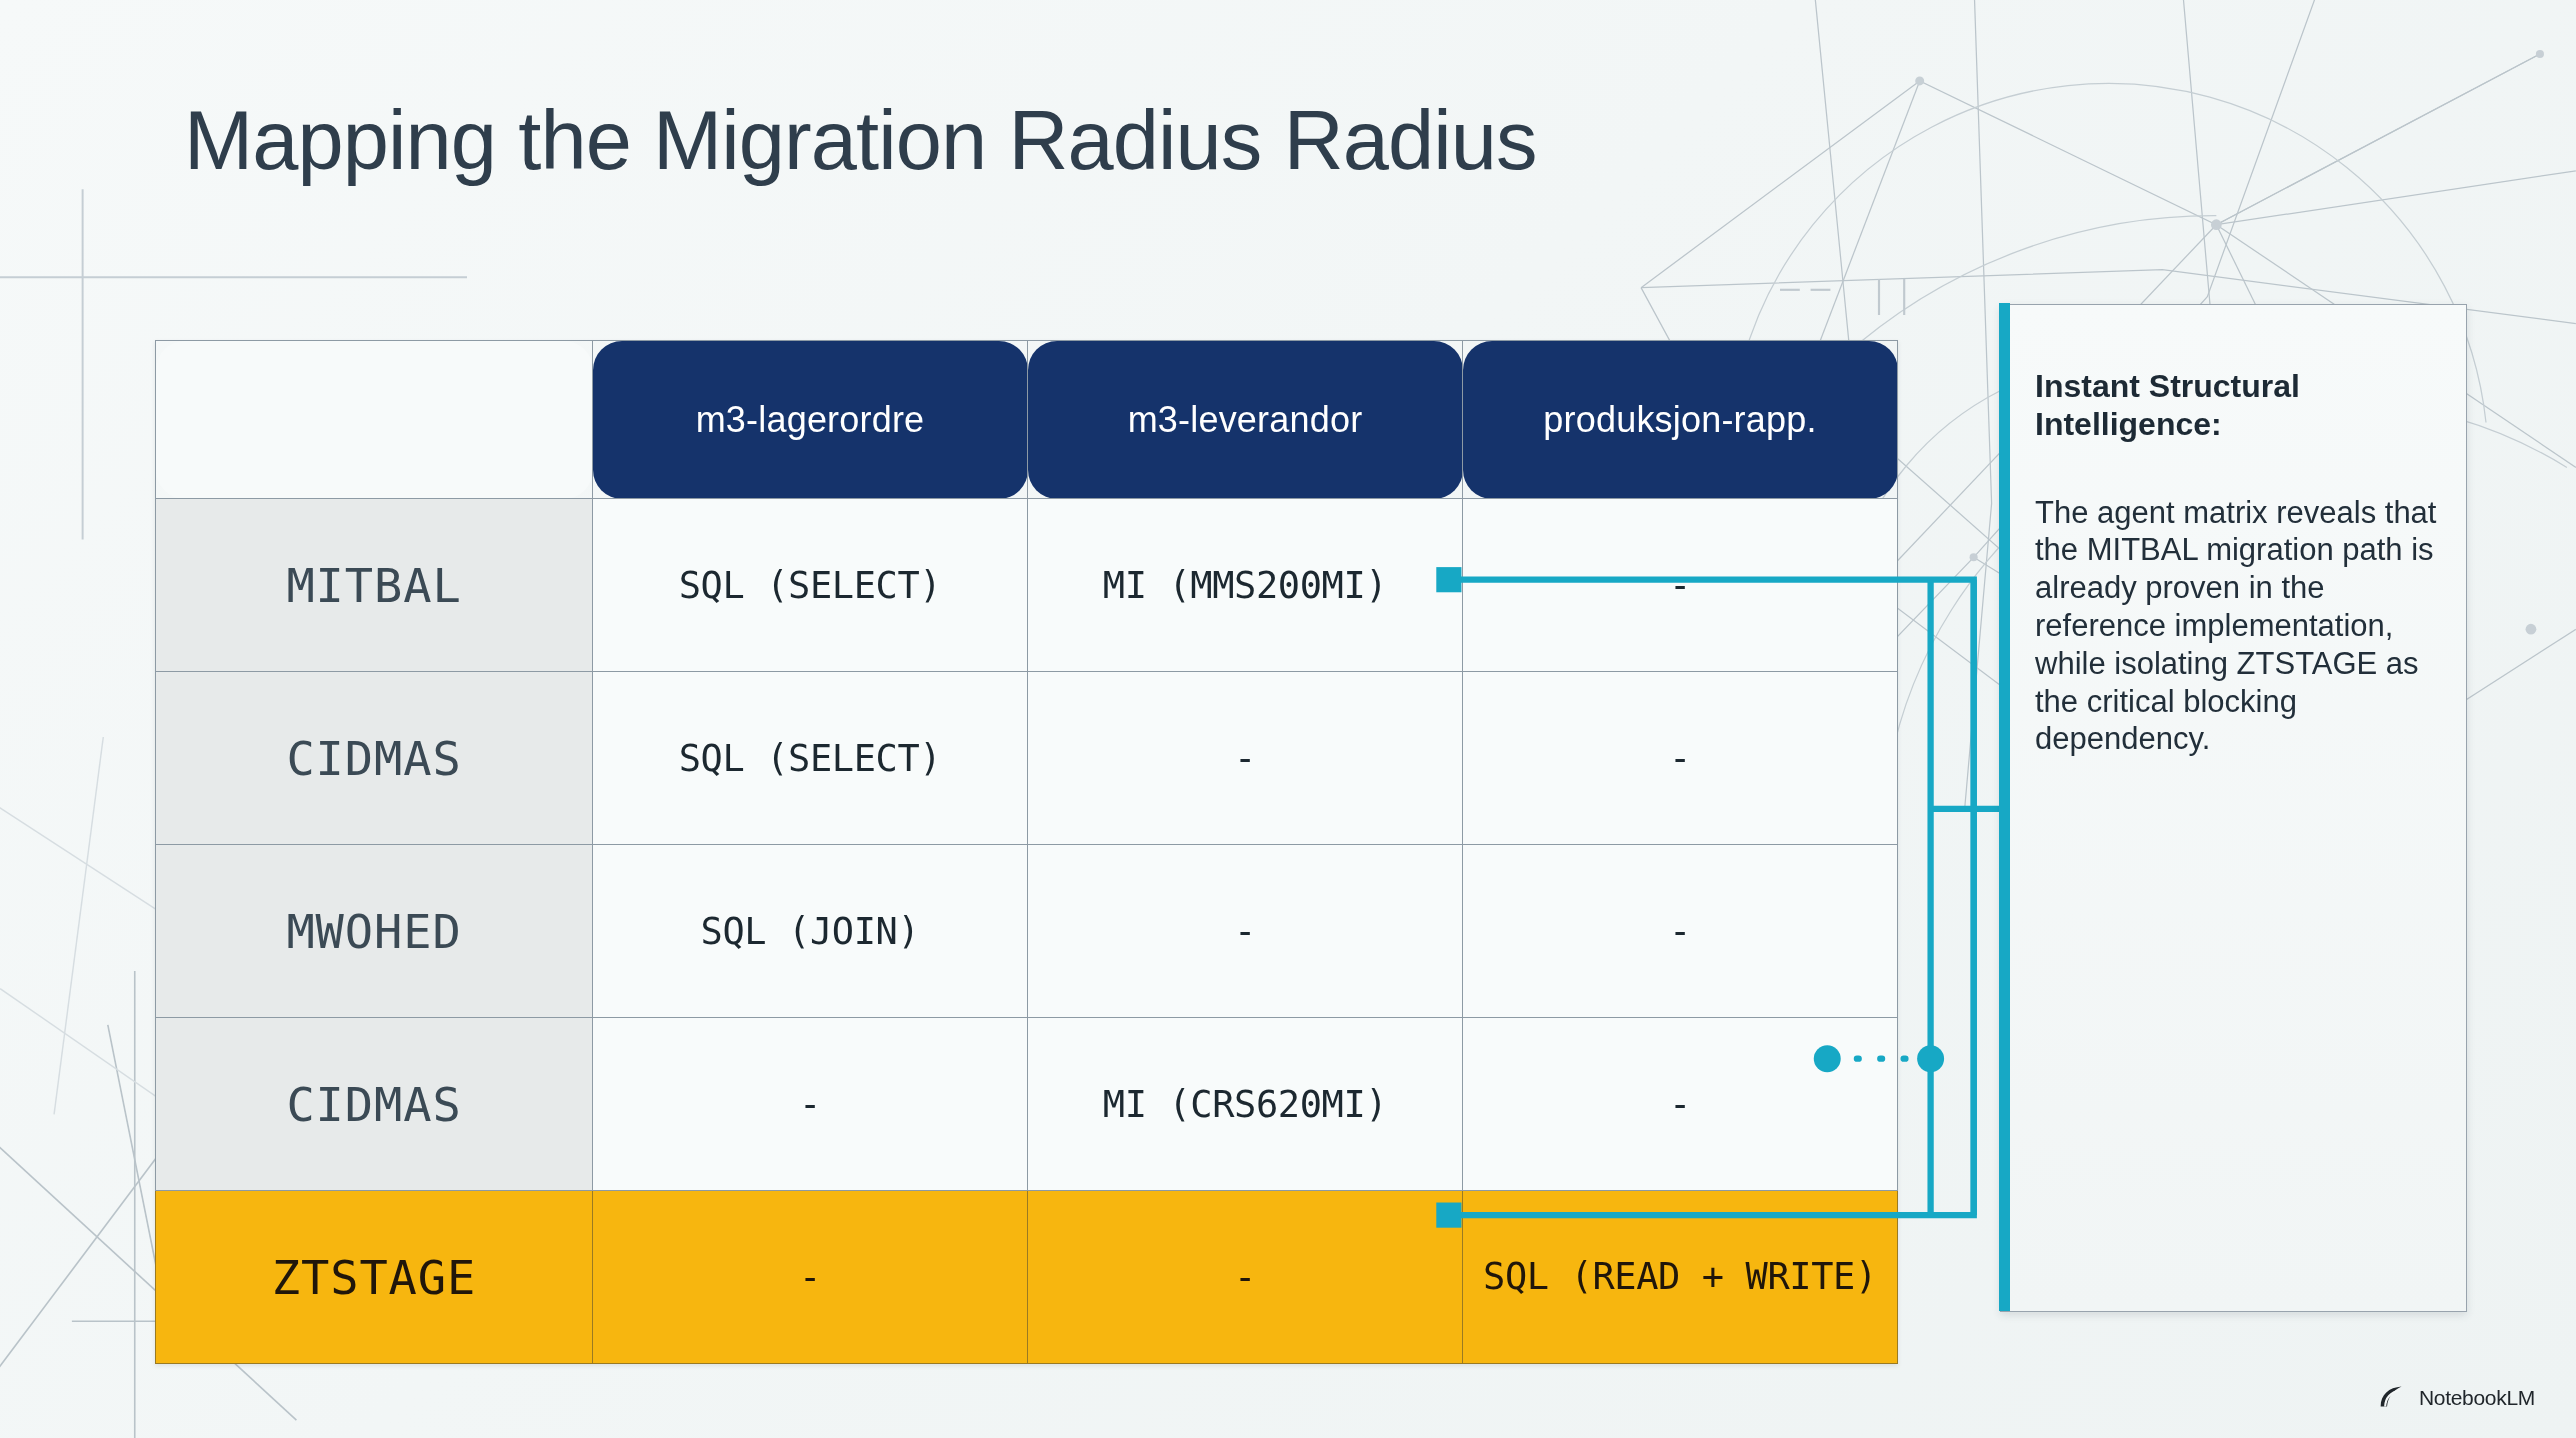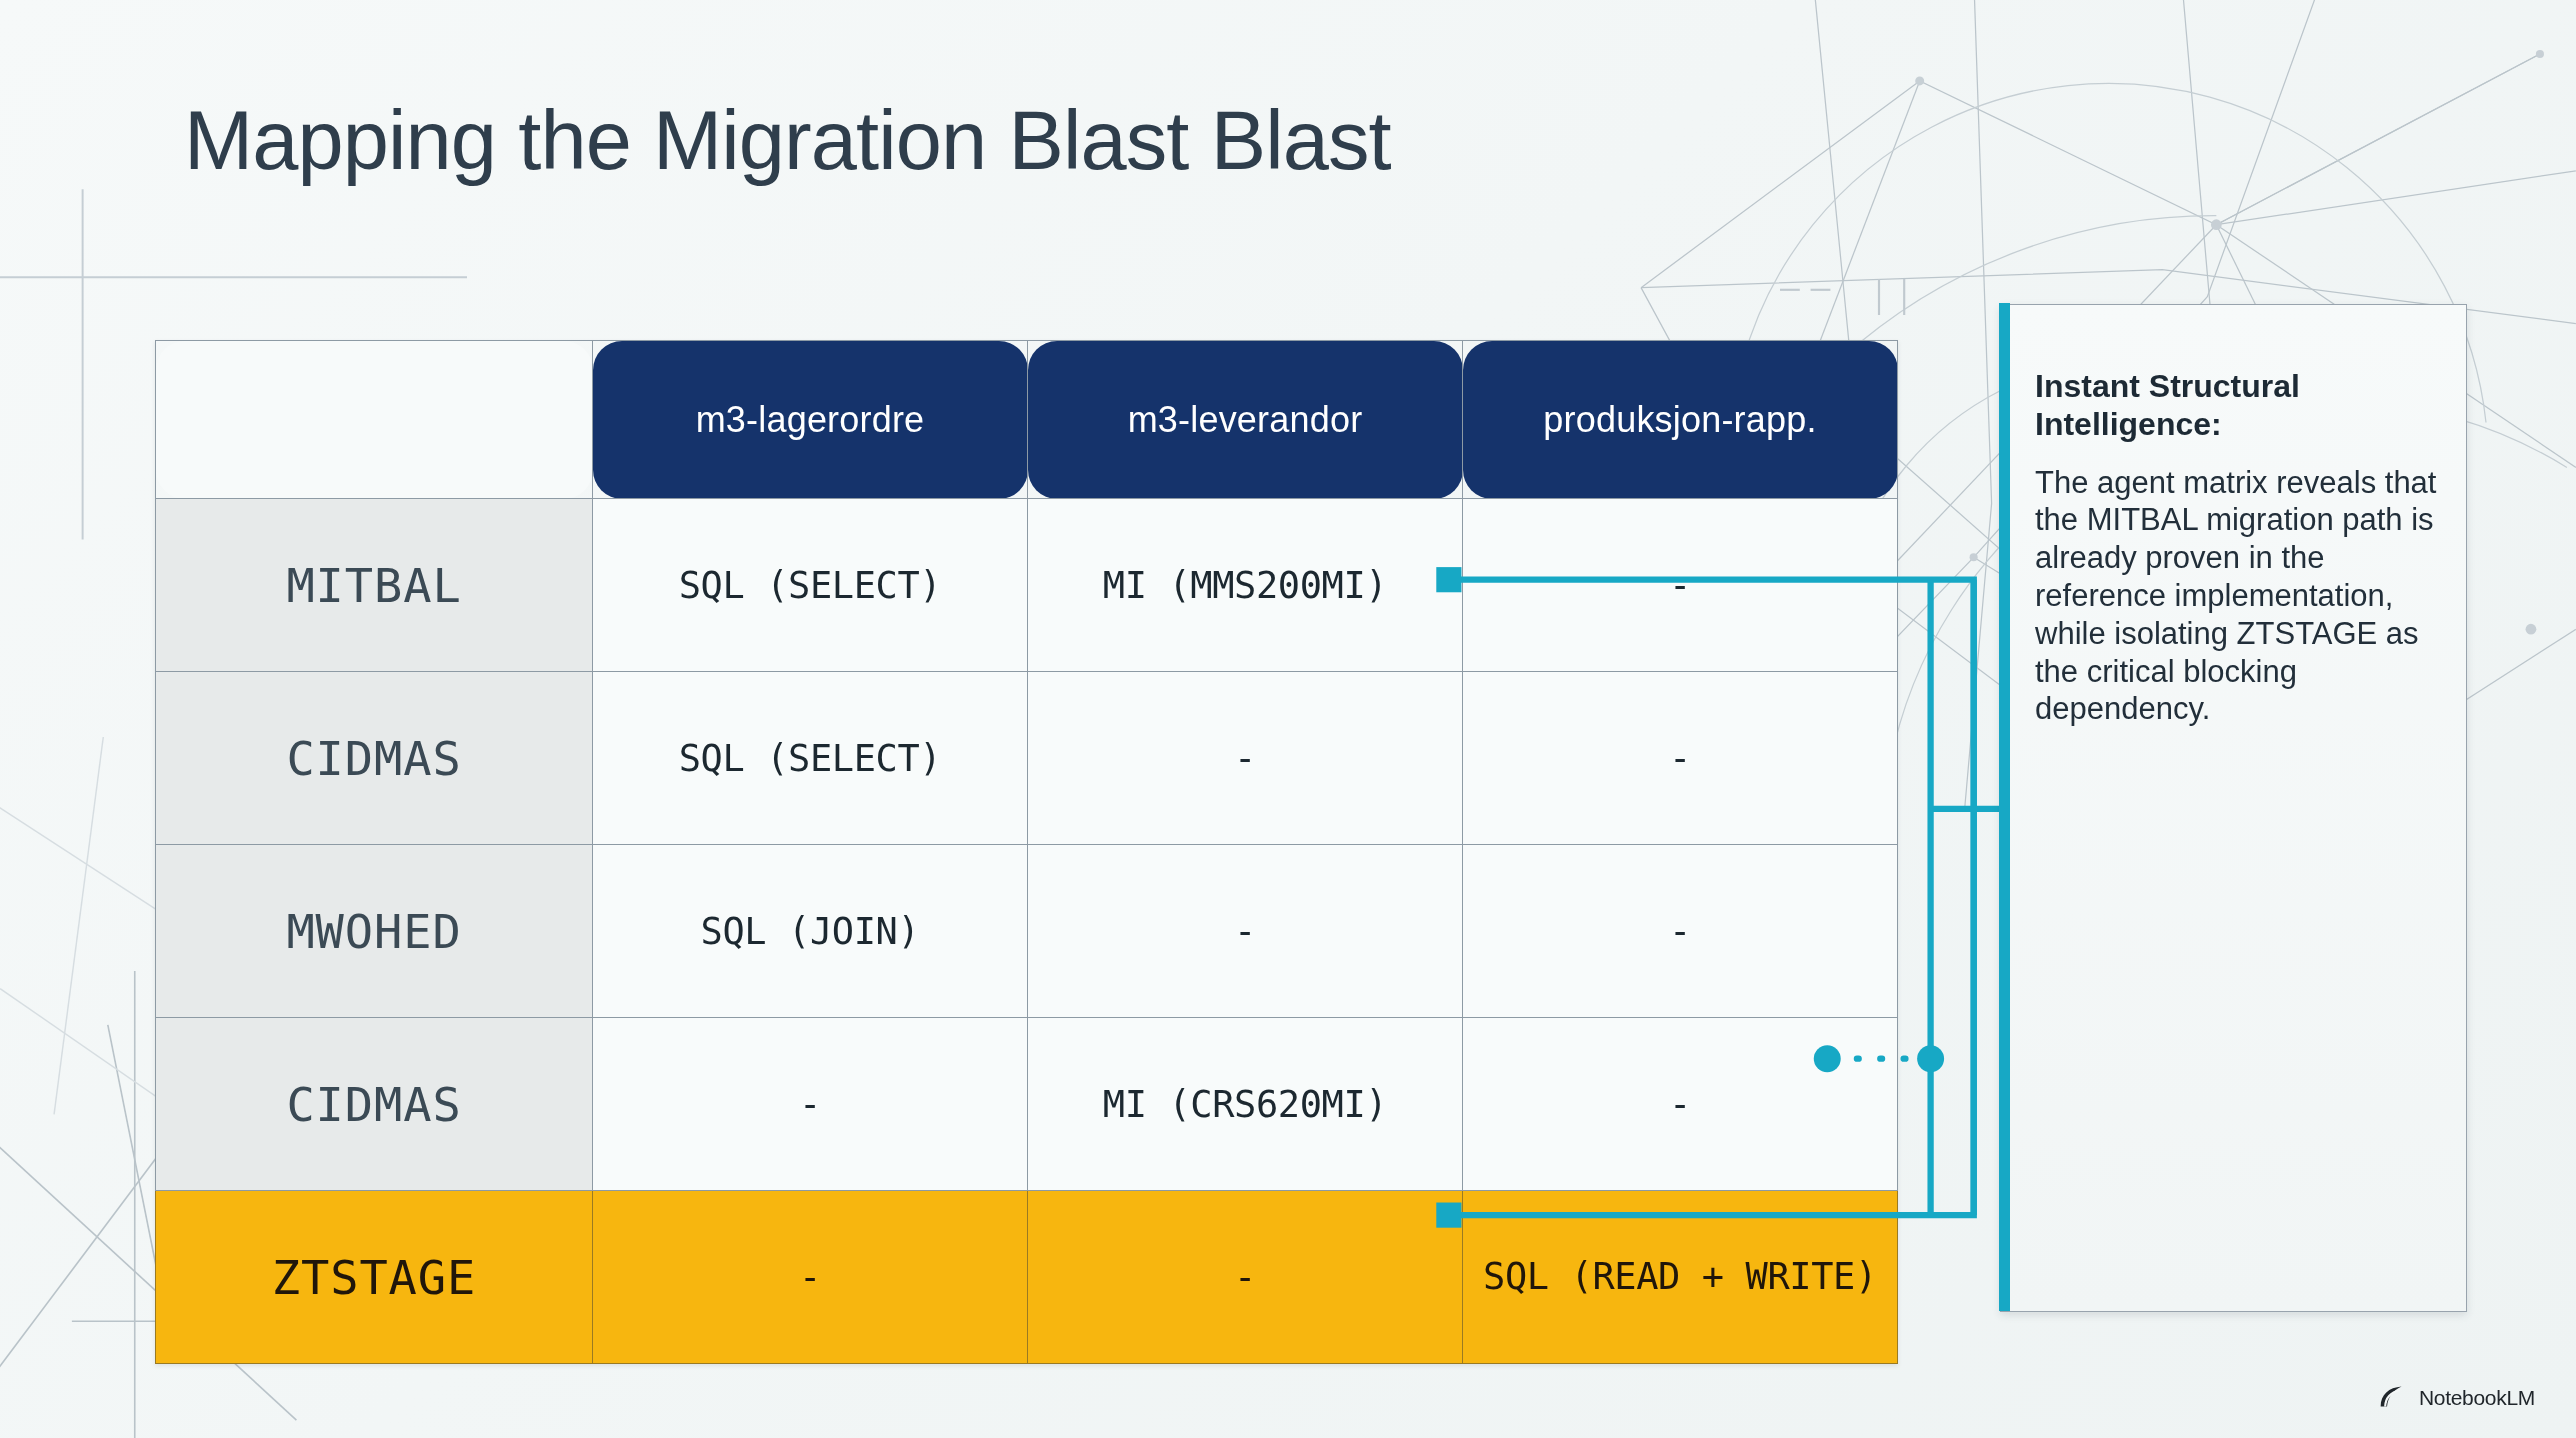--- a/index.html
+++ b/index.html
@@ -80,21 +80,21 @@
   #callout-bar{
     position:absolute;left:-1.8px;top:-1.8px;width:10.8px;height:1008px;
     background:#17a8c5;
   }
   #callout-body{
     position:absolute;left:34px;top:63px;right:29px;
     color:#222f3a;
   }
   #callout-heading{
     font-size:32px;line-height:1.18;font-weight:700;color:#1d2a35;
-    margin-bottom:20px;
+    margin-bottom:50px;
   }
   #callout-text{
     font-size:31px;line-height:1.22;font-weight:400;color:#222f3a;
   }
 
   
   #connectors{position:absolute;left:0;top:0;width:2576px;height:1438px;pointer-events:none;}
 
   
   #brand{
@@ -184,21 +184,21 @@
 
   <svg id="decor-dashes" viewBox="0 0 200 40" fill="none" xmlns="http://www.w3.org/2000/svg">
     <g stroke="#c0c9cf" stroke-width="2.4">
       <path d="M0 12 L22 12"></path>
       <path d="M34 12 L56 12"></path>
       <path d="M110 -10 L110 40"></path>
       <path d="M138 -14 L138 120"></path>
     </g>
   </svg>
 
-  <h1 id="title">Mapping the Migration Blast Blast</h1>
+  <h1 id="title">Mapping the Migration Radius Radius</h1>
 
   <table id="matrix">
     <colgroup>
       <col class="c0">
         <col class="c1">
         <col class="c2">
         <col class="c3">
     </colgroup>
     <thead>
       <tr>

